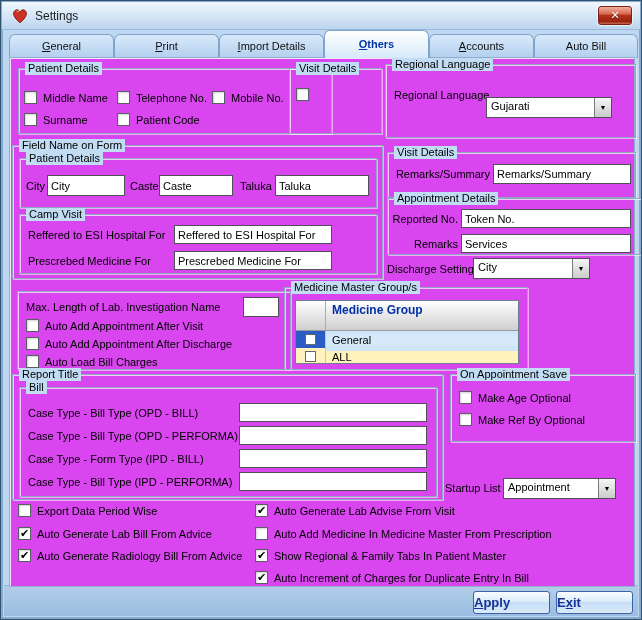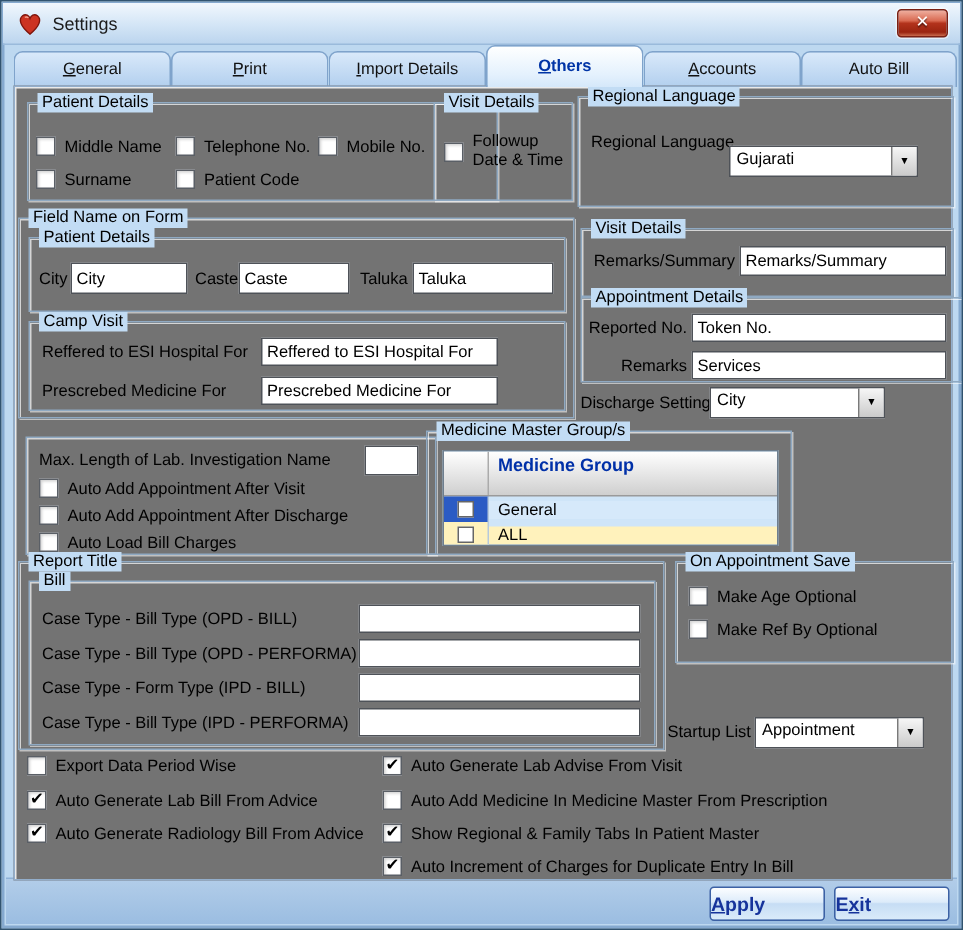--- a/index.html
+++ b/index.html
@@ -34,21 +34,21 @@
     font-size:11px; color:#101010; text-align:center; line-height:22px; z-index:1; cursor:default;
   }
   .tab.active{
     top:29px; height:28px; z-index:3;
     background:linear-gradient(#FEFFFF,#E4F1FD 70%,#D5E8FA);
     font-weight:bold; color:#0034A6; line-height:26px;
   }
   
   .page{
     position:absolute; left:8px; top:56px; width:626px; height:530px;
-    background:#737373; border:1px solid #93AECB;
+    background:#d946ef; border:1px solid #93AECB;
     box-shadow: inset 1px 1px 0 rgba(255,255,255,.85); z-index:2;
   }
   .grp{
     position:absolute; border:1px solid #8FA9C2;
     box-shadow: inset 1px 1px 0 rgba(255,255,255,.7), 1px 1px 0 rgba(255,255,255,.55);
   }
   .legend{
     position:absolute; top:-7px; left:6px; background:#C2DCF4;
     padding:0 3px; font-size:11px; line-height:13px; color:#000; white-space:nowrap;
   }
@@ -146,21 +146,20 @@
       <label class="cb" style="left:98px;top:44px">
         <span class="box" data-checked="false"></span>
         <span>Patient Code</span>
       </label>
     </div>
 
     <div class="grp" style="left:279px;top:10px;width:93px;height:66px">
       <span class="legend">Visit Details</span>
       <label class="cb" style="left:6px;top:19px">
         <span class="box" data-checked="false"></span>
-        <span class="wrap">Followup Date &amp; Time</span>
       </label>
     </div>
 
     <div class="grp" style="left:375px;top:6px;width:251px;height:74px">
       <span class="legend">Regional Language</span>
       <span class="lbl" style="left:8px;top:24px">Regional Language</span>
       <div class="combo" style="left:100px;top:32px;width:126px;height:21px">
         <span class="val">Gujarati</span>
         <span class="arrow">▼</span>
       </div>

